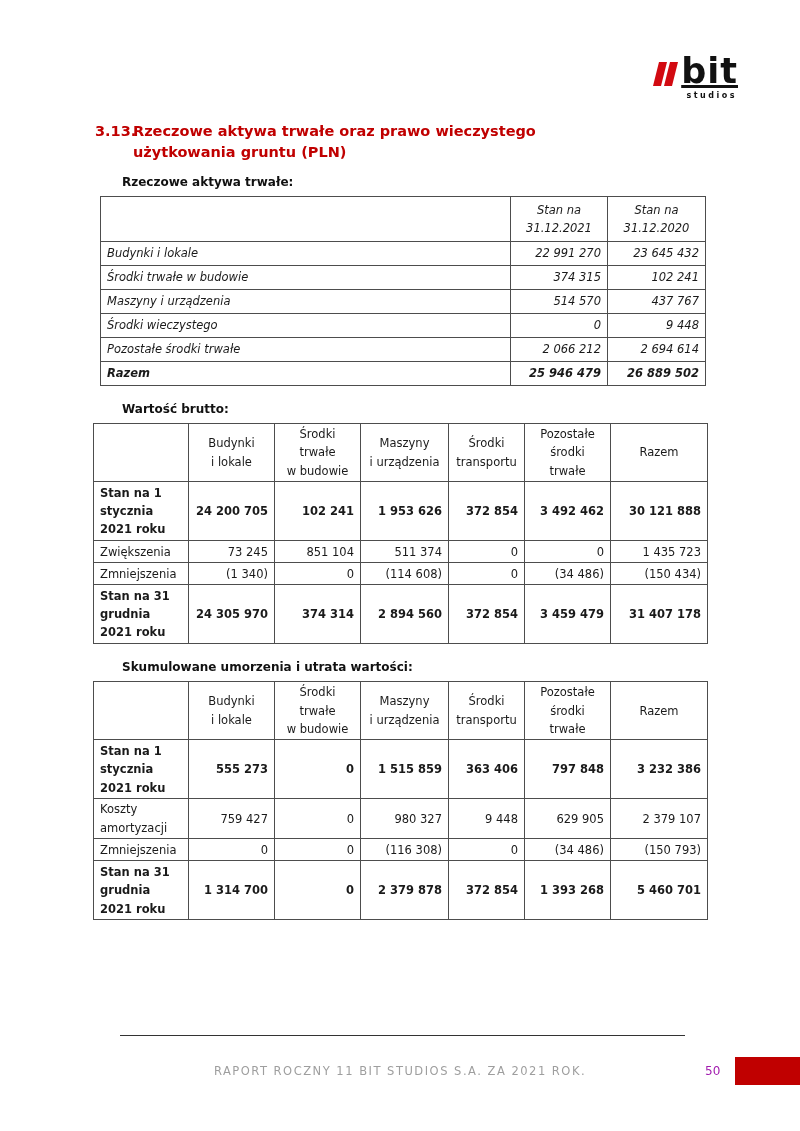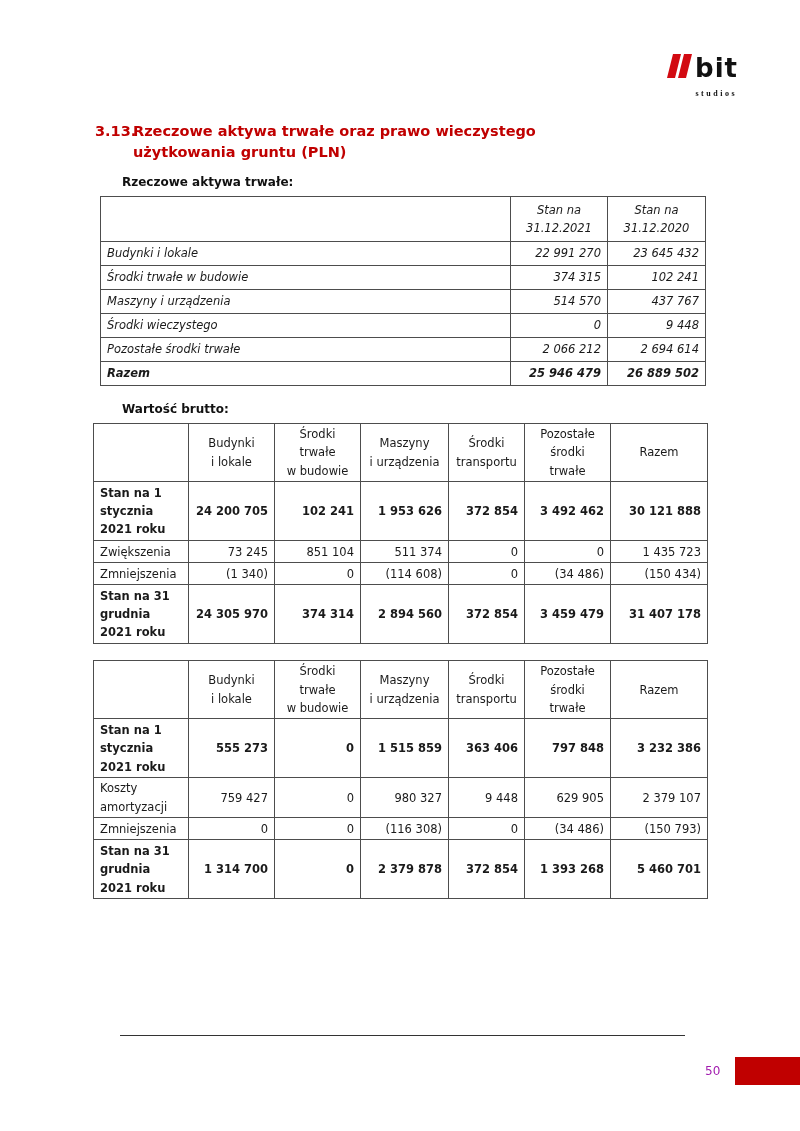--- a/index.html
+++ b/index.html
@@ -24,34 +24,34 @@
   }
   .logo-row { display: flex; align-items: flex-end; justify-content: flex-end; }
   .logo-ones { display: flex; margin-right: 3px; margin-bottom: 3px; }
   .logo-one {
     width: 8px; height: 24px;
     background: #d20a11;
     transform: skewX(-14deg);
     margin-right: 3px;
   }
   .logo-bit {
-    font-size: 26px;
+    font-size: 35px;
     font-weight: bold;
     letter-spacing: 1px;
     color: #111;
     line-height: 1;
+    text-decoration: underline;
   }
   .logo-studios {
     font-size: 8px;
     letter-spacing: 2.5px;
     color: #111;
     font-weight: bold;
-    margin-top: 8px;
+    margin-top: 2px;
     padding-right: 1px;
-    font-family: Liberation Serif, serif;
   }
 
   
   .content {
     position: absolute;
     top: 121px;
     left: 93px;
     width: 615px;
   }
   .heading {
@@ -288,20 +288,21 @@
           <td class="num">24 305 970</td>
           <td class="num">374 314</td>
           <td class="num">2 894 560</td>
           <td class="num">372 854</td>
           <td class="num">3 459 479</td>
           <td class="num">31 407 178</td>
         </tr>
       </tbody>
     </table>
 
+    <div class="section-title">Skumulowane umorzenia i utrata wartości:</div>
     <table class="t2">
       <colgroup>
         <col style="width:95px">
           <col style="width:86px">
           <col style="width:86px">
           <col style="width:88px">
         <col style="width:76px">
           <col style="width:86px">
           <col style="width:97px">
       </colgroup>
@@ -370,16 +371,17 @@
           <td class="num">372 854</td>
           <td class="num">1 393 268</td>
           <td class="num">5 460 701</td>
         </tr>
       </tbody>
     </table>
 
   </div>
 
   <div class="footer-line"></div>
+  <div class="footer-text">RAPORT ROCZNY 11 BIT STUDIOS S.A. ZA 2021 ROK.</div>
   <div class="footer-page">50</div>
   <div class="footer-redblock"></div>
 
 </div>
 
 </body></html>

